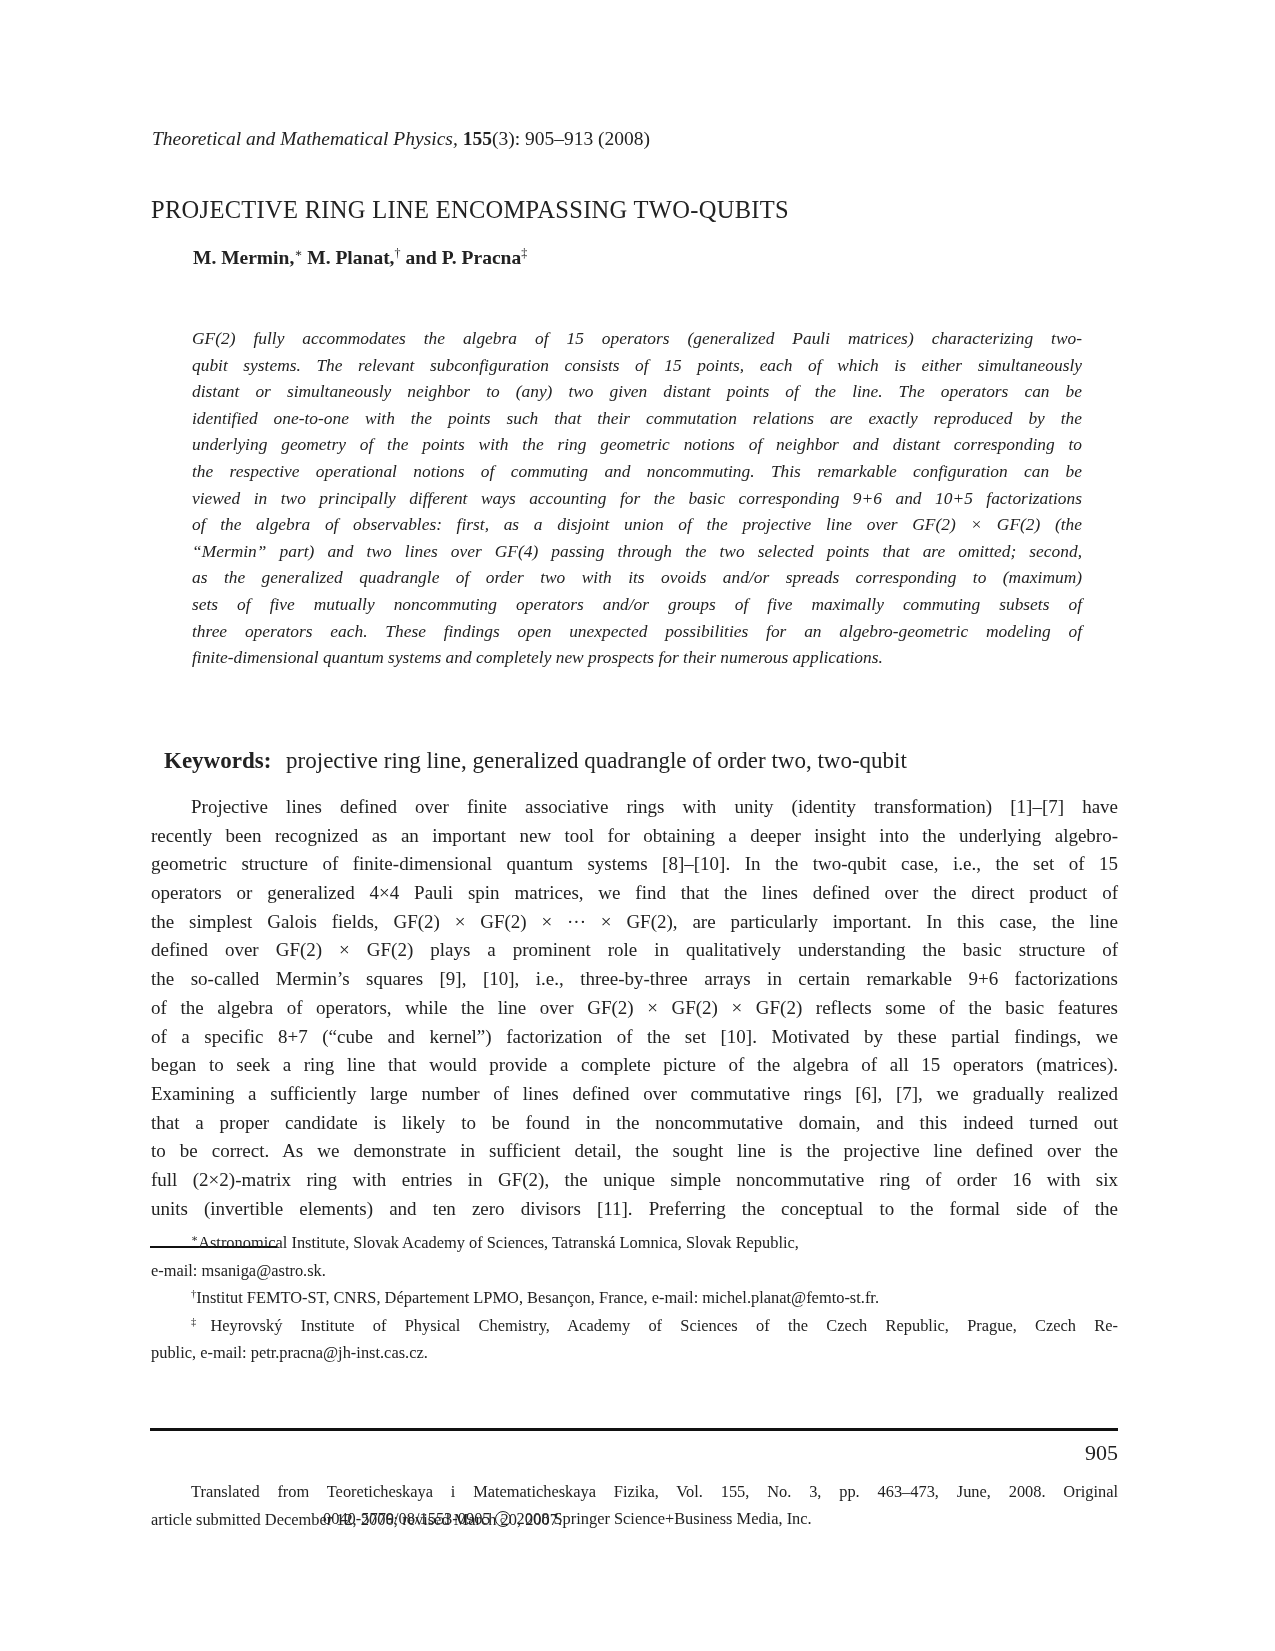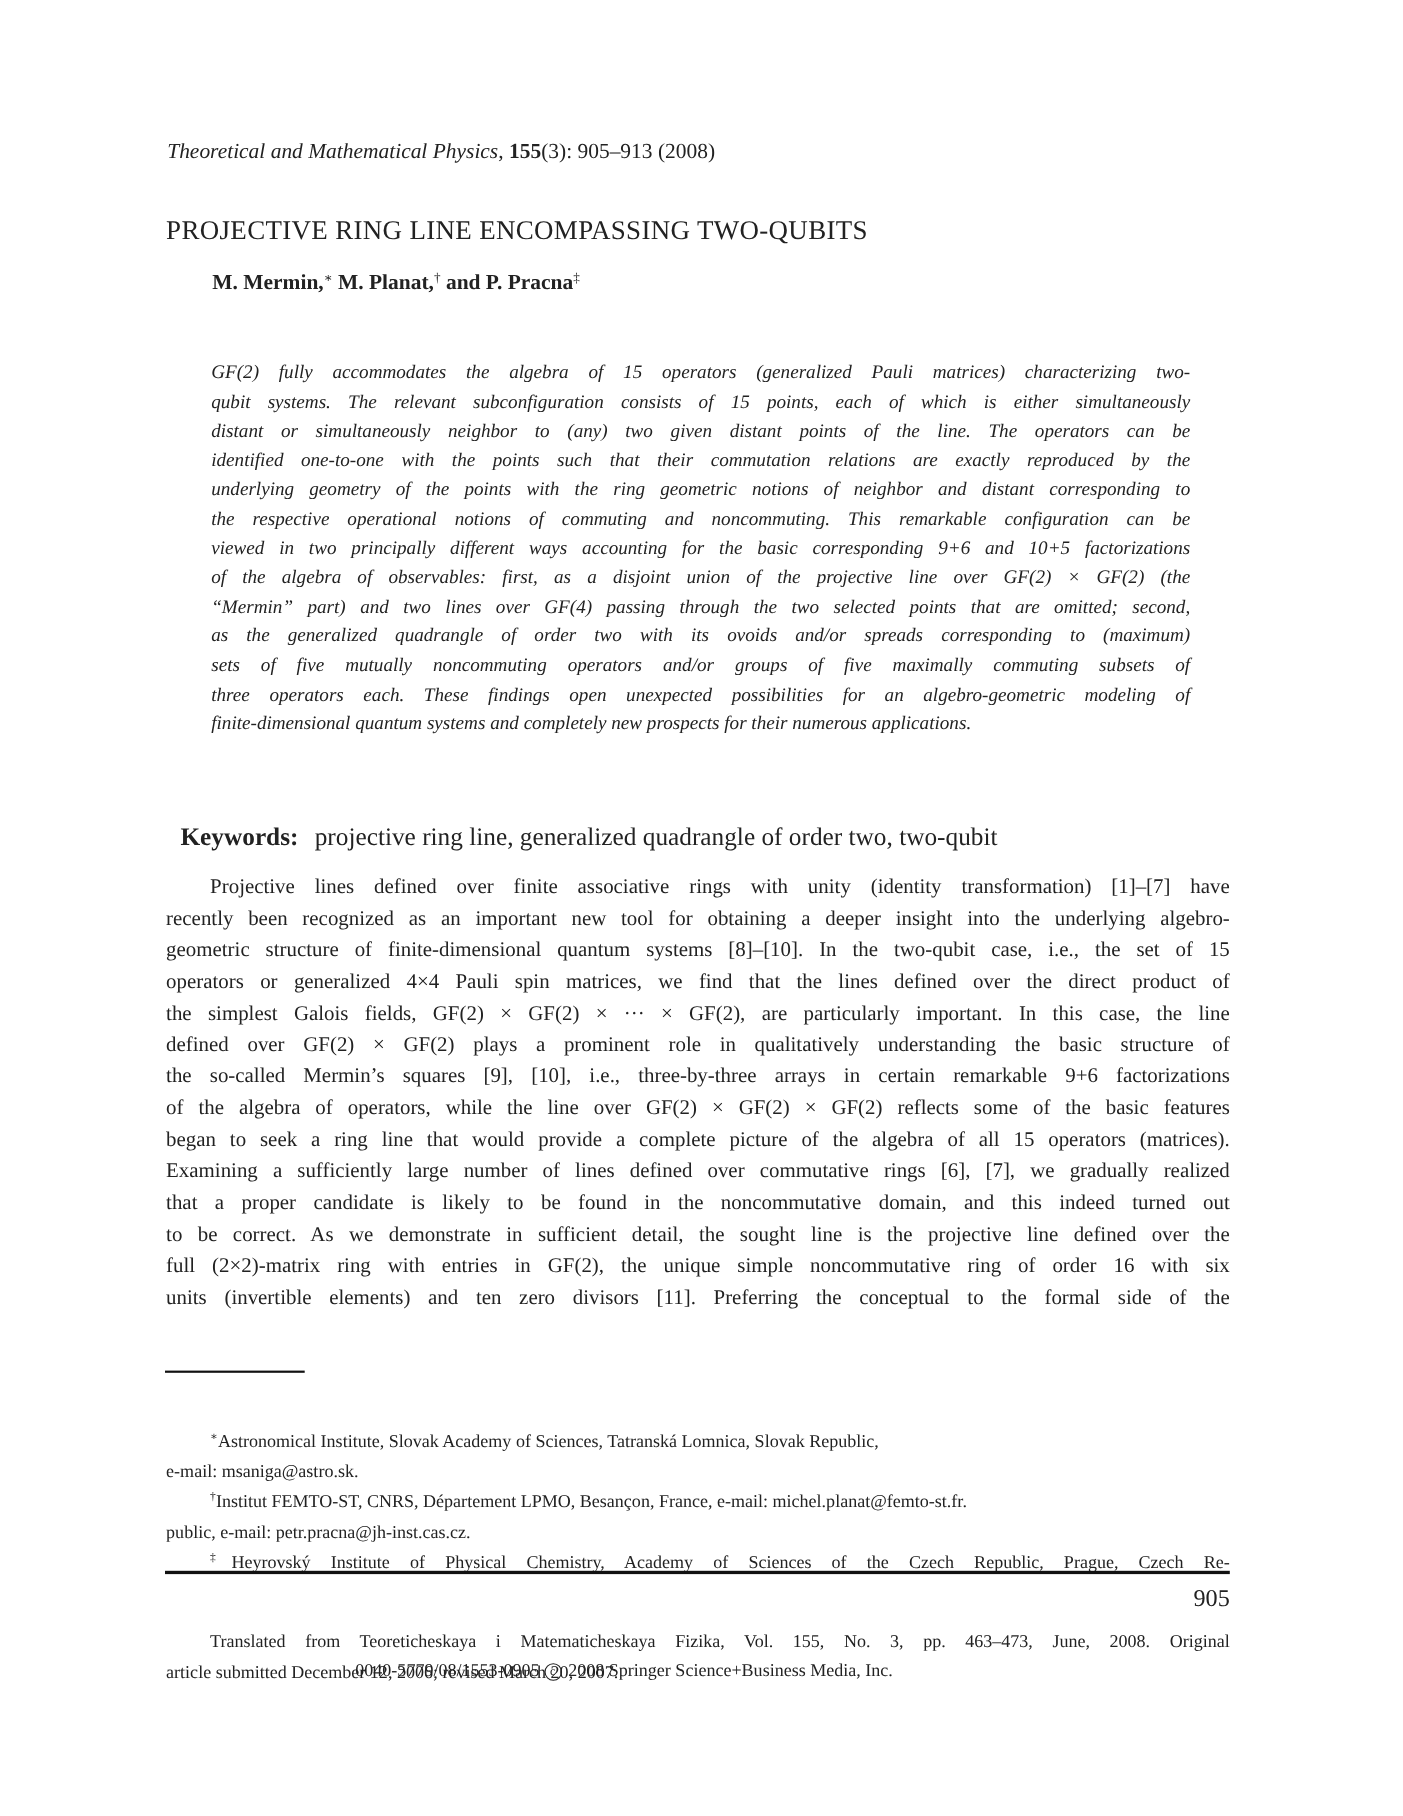--- a/index.html
+++ b/index.html
@@ -34,21 +34,21 @@
   }
   .keywords .kw-label { font-weight: bold; margin-right: 9px; }
   .bodytext {
     left: 151px; top: 793px; width: 967px;
     font-size: 19px; line-height: 28.7px;
   }
   .bodytext .line { display: block; height: 28.7px; white-space: nowrap; text-align: justify; text-align-last: justify; }
   .bodytext .line.first { padding-left: 40px; }
   .rule-short { left: 150px; top: 1246px; width: 127px; height: 2px; background: #111; }
   .footnotes {
-    left: 151px; top: 1296px; width: 967px; font-size: 16.4px; line-height: 27px;
+    left: 151px; top: 1229px; width: 967px; font-size: 16.4px; line-height: 27px;
   }
   .footnotes .line { display: block; height: 27.5px; white-space: nowrap; }
   .footnotes .ind { padding-left: 40px; }
   .footnotes .justify { text-align: justify; text-align-last: justify; }
   .footnotes sup { font-size: 10.5px; vertical-align: 6px; line-height: 0; }
   .rule-thick { left: 150px; top: 1428px; width: 968px; height: 2.5px; background: #111; }
   .translated {
     left: 151px; top: 1433px; width: 967px; font-size: 16.4px; line-height: 27px; margin-top: 45px;
   }
   .translated .line { display: block; height: 27.5px; white-space: nowrap; }
@@ -105,36 +105,37 @@
 
 <div class="abs bodytext">
   <span class="line first">Projective lines defined over finite associative rings with unity (identity transformation) [1]–[7] have</span>
   <span class="line">recently been recognized as an important new tool for obtaining a deeper insight into the underlying algebro-</span>
   <span class="line">geometric structure of finite-dimensional quantum systems [8]–[10]. In the two-qubit case, i.e., the set of 15</span>
   <span class="line">operators or generalized 4×4 Pauli spin matrices, we find that the lines defined over the direct product of</span>
   <span class="line">the simplest Galois fields, GF(2) × GF(2) × ··· × GF(2), are particularly important. In this case, the line</span>
   <span class="line">defined over GF(2) × GF(2) plays a prominent role in qualitatively understanding the basic structure of</span>
   <span class="line">the so-called Mermin’s squares [9], [10], i.e., three-by-three arrays in certain remarkable 9+6 factorizations</span>
   <span class="line">of the algebra of operators, while the line over GF(2) × GF(2) × GF(2) reflects some of the basic features</span>
+  <span class="line">of a specific 8+7 (“cube and kernel”) factorization of the set [10]. Motivated by these partial findings, we</span>
   <span class="line">began to seek a ring line that would provide a complete picture of the algebra of all 15 operators (matrices).</span>
   <span class="line">Examining a sufficiently large number of lines defined over commutative rings [6], [7], we gradually realized</span>
   <span class="line">that a proper candidate is likely to be found in the noncommutative domain, and this indeed turned out</span>
   <span class="line">to be correct. As we demonstrate in sufficient detail, the sought line is the projective line defined over the</span>
   <span class="line">full (2×2)-matrix ring with entries in GF(2), the unique simple noncommutative ring of order 16 with six</span>
   <span class="line">units (invertible elements) and ten zero divisors [11]. Preferring the conceptual to the formal side of the</span>
 </div>
 
 <div class="abs rule-short"></div>
 
 <div class="abs footnotes">
   <span class="line ind"><sup>∗</sup><span>Astronomical Institute, Slovak Academy of Sciences, Tatranská Lomnica, Slovak Republic,</span></span>
   <span class="line">e-mail: msaniga@astro.sk.</span>
   <span class="line ind"><sup>†</sup><span>Institut FEMTO-ST, CNRS, Département LPMO, Besançon, France, e-mail: michel.planat@femto-st.fr.</span></span>
+  <span class="line ind justify"><sup>‡</sup><span>Heyrovský Institute of Physical Chemistry, Academy of Sciences of the Czech Republic, Prague, Czech Re-</span></span>
   <span class="line">public, e-mail: petr.pracna@jh-inst.cas.cz.</span>
-  <span class="line ind justify"><sup>‡</sup><span>Heyrovský Institute of Physical Chemistry, Academy of Sciences of the Czech Republic, Prague, Czech Re-</span></span>
 </div>
 
 <div class="abs rule-thick"></div>
 
 <div class="abs translated">
   <span class="line ind justify">Translated from Teoreticheskaya i Matematicheskaya Fizika, Vol. 155, No. 3, pp. 463–473, June, 2008. Original</span>
   <span class="line">article submitted December 12, 2006; revised March 20, 2007.</span>
 </div>
 
 <div class="abs footer-copy">

